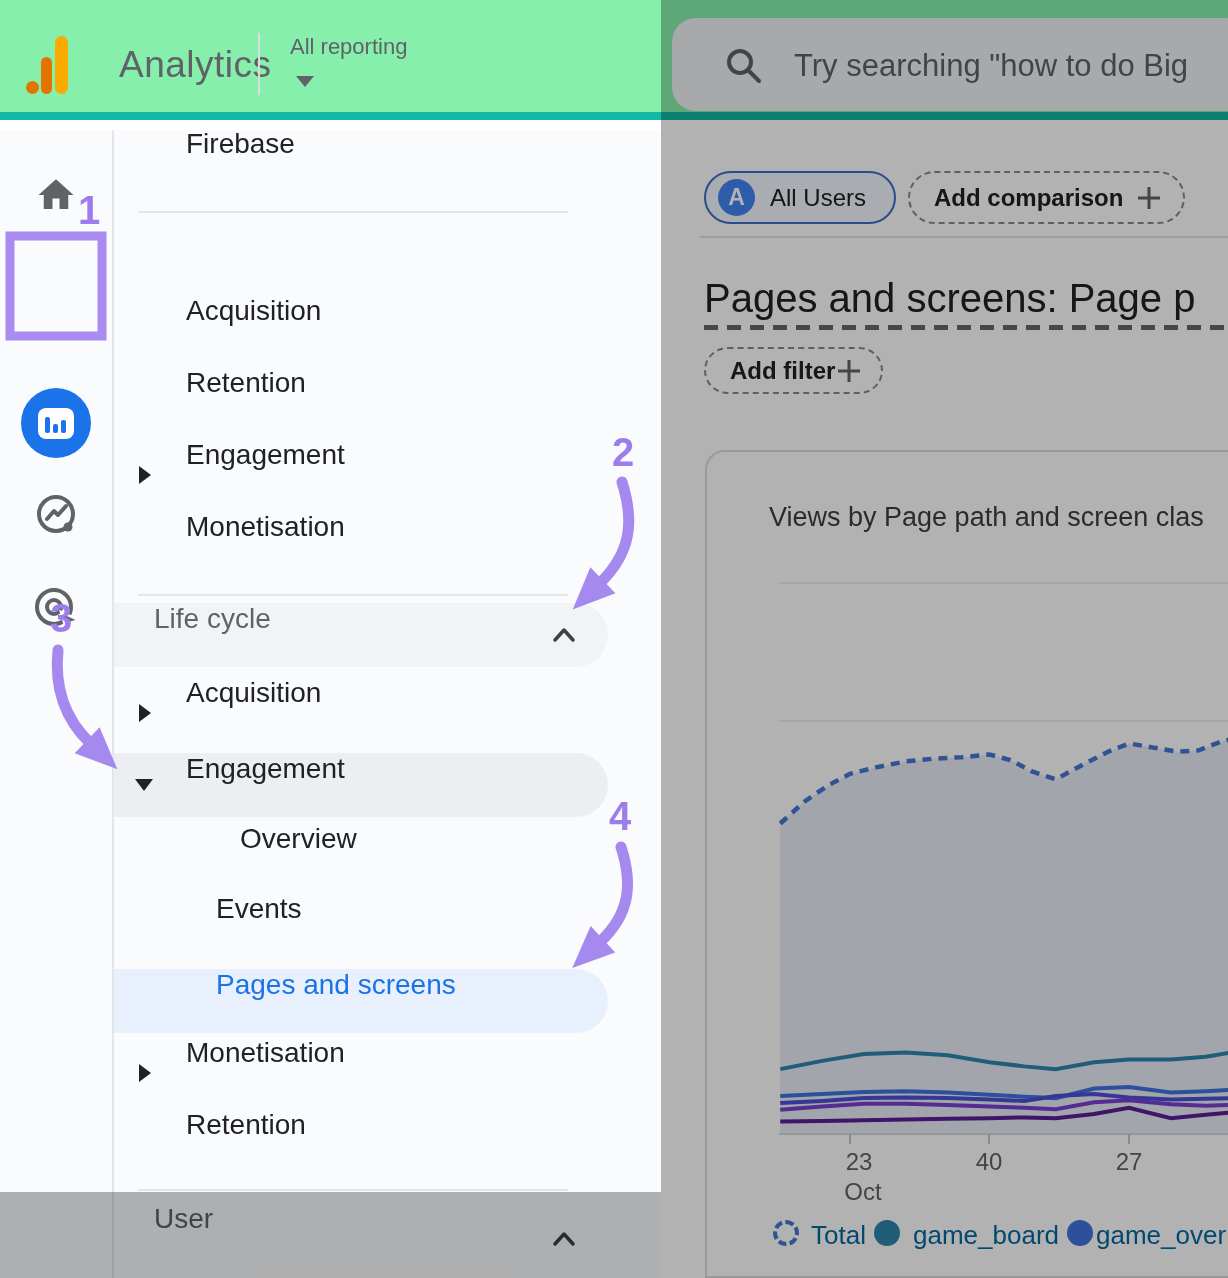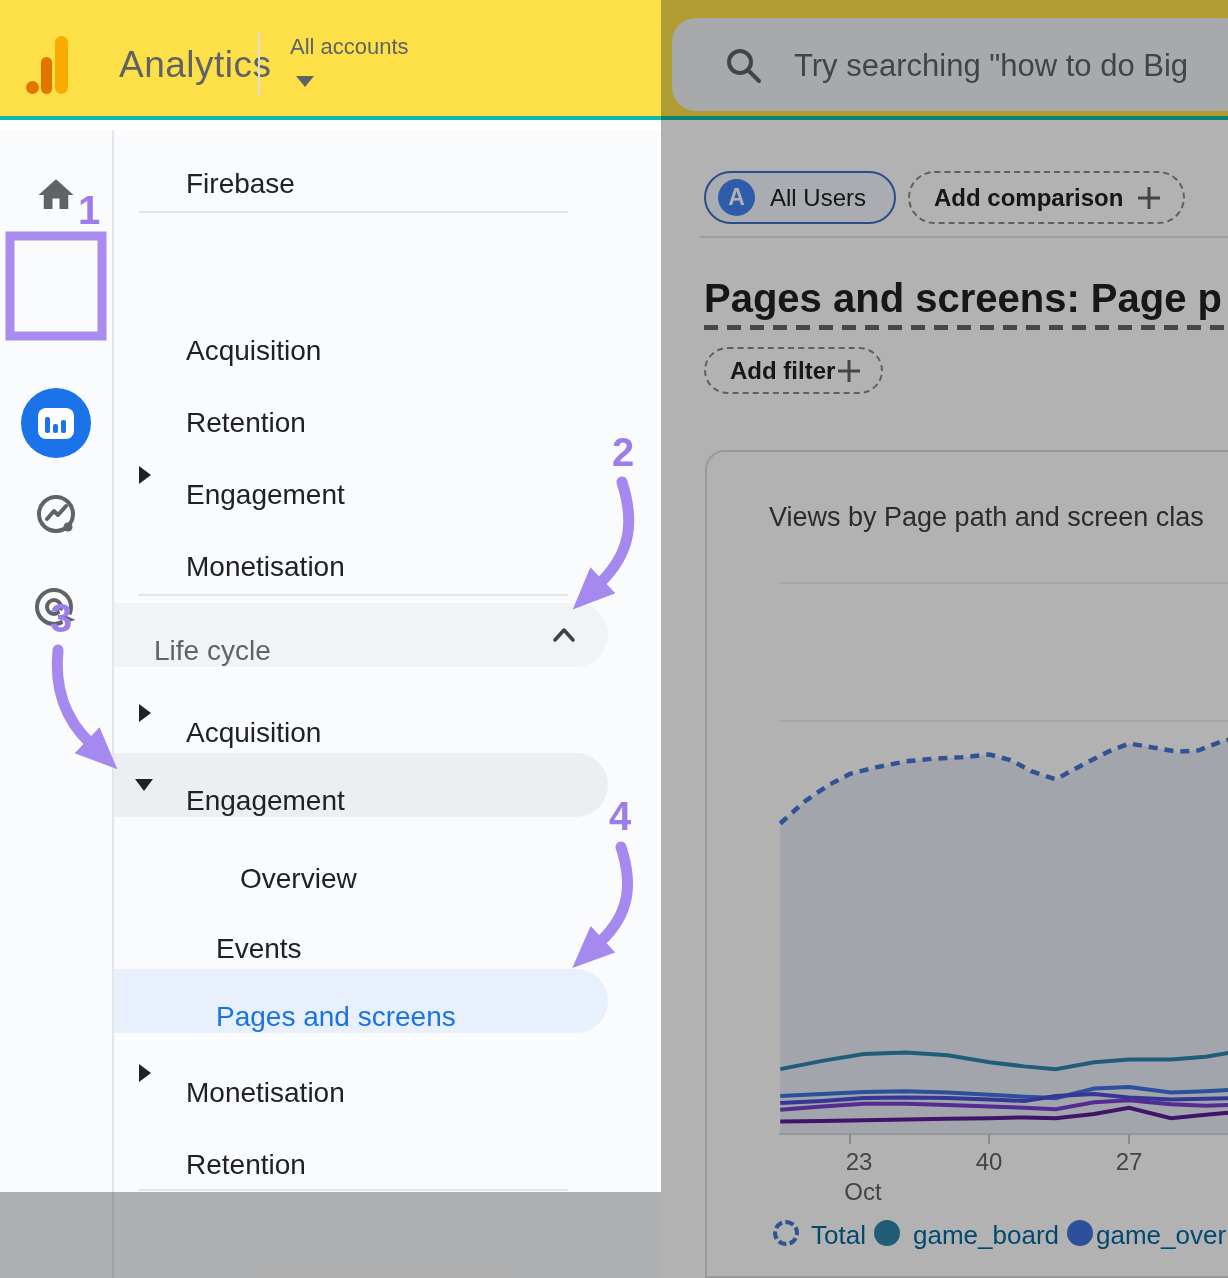--- a/index.html
+++ b/index.html
@@ -1,20 +1,20 @@
 <!DOCTYPE html>
 <html><head>
 <meta charset="utf-8">
 <style>
   html,body{margin:0;padding:0;background:#ffffff;}
   *{box-sizing:border-box;font-family:"Liberation Sans", sans-serif;}
   #stage{position:relative;width:1228px;height:1278px;overflow:hidden;background:#ffffff;}
 
   
-  #topbar{position:absolute;left:0;top:0;width:1228px;height:120px;background:#fde047;border-bottom:4px solid #14b8a6;}
+  #topbar{position:absolute;left:0;top:0;width:1228px;height:120px;background:#86efac;border-bottom:8px solid #14b8a6;}
   #logo{position:absolute;left:26px;top:36px;width:42px;height:58px;}
   #logo .bar-tall{position:absolute;right:0;top:0;width:13px;height:58px;border-radius:7px;background:#f9ab00;}
   #logo .bar-mid{position:absolute;left:15px;top:21px;width:11px;height:37px;border-radius:6px;background:#e37400;}
   #logo .dot{position:absolute;left:0;bottom:0;width:13px;height:13px;border-radius:50%;background:#e37400;}
   #brand{position:absolute;left:119px;top:44px;font-size:37px;color:#5f6368;letter-spacing:.5px;}
   #topbar-divider{position:absolute;left:258px;top:33px;width:2px;height:62px;background:#dadce0;}
   #account-label{position:absolute;left:290px;top:34px;font-size:22px;color:#5f6368;}
   #account-caret{position:absolute;left:296px;top:76px;width:0;height:0;border-left:9px solid transparent;border-right:9px solid transparent;border-top:11px solid #5f6368;}
   #search-pill{position:absolute;left:672px;top:18px;width:576px;height:93px;border-radius:24px;background:#f1f3f4;}
   #search-icon{position:absolute;left:52px;top:28px;}
@@ -23,21 +23,21 @@
   
   #rail{position:absolute;left:0;top:130px;width:112px;height:1148px;background:#fafbfc;}
   #rail-divider{position:absolute;left:112px;top:130px;width:2px;height:1148px;background:#e3e5e8;}
   .rail-item{position:absolute;left:0;width:112px;display:flex;justify-content:center;}
   #reports-icon-circle{position:absolute;left:21px;top:258px;width:70px;height:70px;border-radius:50%;background:#1a73e8;}
   #reports-icon-square{position:absolute;left:17px;top:20px;width:36px;height:31px;background:#ffffff;border-radius:8px;}
   .rep-bar{position:absolute;bottom:6px;background:#1a73e8;width:5px;border-radius:2px;}
 
   
   #drawer{position:absolute;left:114px;top:130px;width:547px;height:1148px;background:#fafbfc;}
-  .srow{position:absolute;left:0;width:547px;height:72px;display:flex;align-items:flex-end;padding-left:72px;font-size:28px;color:#202124;}
+  .srow{position:absolute;left:0;width:547px;height:72px;display:flex;align-items:flex-start;padding-left:72px;font-size:28px;color:#202124;}
   .shead{padding-left:40px;color:#5f6368;}
   .ssub{padding-left:102px;}
   .pillrow{height:64px;}
   .pill-gray{background:#f1f3f5;border-radius:0 32px 32px 0;width:494px;}
   .pill-dark{background:#eceef1;border-radius:0 32px 32px 0;width:494px;}
   .pill-blue{background:#e8f0fe;border-radius:0 32px 32px 0;width:494px;}
   .sel{color:#1a73e8;}
   .sdivider{position:absolute;left:24px;width:430px;height:2px;background:#e4e6e9;}
   .chev{position:absolute;left:437px;top:50%;transform:translateY(-50%);}
   .exp-r{position:absolute;left:25px;top:50%;transform:translateY(-50%);width:0;height:0;border-top:9px solid transparent;border-bottom:9px solid transparent;border-left:12px solid #202124;}
@@ -45,21 +45,21 @@
 
   
   #content{position:absolute;left:661px;top:130px;width:567px;height:1148px;background:#ffffff;}
   .chip{position:absolute;display:flex;align-items:center;font-size:24px;color:#202124;}
   #chip-all-users{left:43px;top:41px;width:192px;height:53px;border:2px solid #3d6fc8;border-radius:27px;background:#f2f6fd;}
   #chip-avatar{position:absolute;left:12px;top:6px;width:37px;height:37px;border-radius:50%;background:#4285f4;color:#ffffff;font-size:23px;font-weight:bold;display:flex;align-items:center;justify-content:center;}
   #chip-all-users .lbl{margin-left:64px;font-weight:500;}
   .dashed-chip{border:2px dashed #85898e;border-radius:27px;background:transparent;}
   #chip-add-comparison{left:247px;top:41px;height:53px;padding:0 20px 0 24px;gap:12px;font-weight:700;}
   #content-divider{position:absolute;left:39px;top:106px;width:528px;height:2px;background:#e0e2e5;}
-  #report-title{position:absolute;left:43px;top:146px;margin:0;font-size:40px;font-weight:700;color:#202124;white-space:nowrap;}
+  #report-title{position:absolute;left:43px;top:146px;margin:0;font-size:40px;font-weight:400;color:#202124;white-space:nowrap;}
   #title-underline{position:absolute;left:43px;top:195px;width:524px;height:5px;
      background:repeating-linear-gradient(90deg,#63676c 0 14px,transparent 14px 23px);}
   #chip-add-filter{left:43px;top:217px;height:47px;padding:0 18px 0 24px;gap:0;border-radius:24px;font-weight:600;}
 
   
   #chart-card{position:absolute;left:44px;top:320px;width:540px;height:828px;background:#ffffff;border:2px solid #dadce0;border-radius:20px 0 0 0;}
   #card-title{position:absolute;left:62px;top:50px;margin:0;font-size:27px;font-weight:400;color:#3c4043;white-space:nowrap;}
   #chart-svg{position:absolute;left:0;top:0;}
   .ticklabel{position:absolute;transform:translateX(-50%);font-size:24px;color:#5f6368;}
   .legend-label{position:absolute;font-size:26px;color:#0369a1;white-space:nowrap;}
@@ -82,21 +82,21 @@
 <div id="stage">
 
   <header id="topbar">
     <div id="logo">
       <span class="dot"></span>
       <span class="bar-mid"></span>
       <span class="bar-tall"></span>
     </div>
     <div id="brand">Analytics</div>
     <div id="topbar-divider"></div>
-    <div id="account-label">All accounts</div>
+    <div id="account-label">All reporting</div>
     <div id="account-caret"></div>
     <div id="search-pill">
       <svg id="search-icon" width="40" height="40" viewBox="0 0 40 40">
         <circle cx="16" cy="16" r="11" fill="none" stroke="#5f6368" stroke-width="4"></circle>
         <line x1="24" y1="24" x2="35" y2="35" stroke="#5f6368" stroke-width="4" stroke-linecap="round"></line>
       </svg>
       <span id="search-placeholder">Try searching "how to do Big</span>
     </div>
   </header>
 
@@ -191,20 +191,26 @@
       <span class="exp-r"></span>
       <span>Monetisation</span>
     </div>
 
     <div class="srow" style="top:979px;">
       <span>Retention</span>
     </div>
 
     <div class="sdivider" style="top:1059px;"></div>
 
+    <div class="srow shead" style="top:1073px;">
+      <span>User</span>
+      <svg class="chev" width="26" height="18" viewBox="0 0 26 18">
+        <polyline points="4,14 13,4 22,14" fill="none" stroke="#3c4043" stroke-width="3.5" stroke-linecap="round" stroke-linejoin="round"></polyline>
+      </svg>
+    </div>
   </aside>
 
   <main id="content">
 
     <div class="chip" id="chip-all-users">
       <span id="chip-avatar">A</span>
       <span class="lbl">All Users</span>
     </div>
 
     <div class="chip dashed-chip" id="chip-add-comparison">

